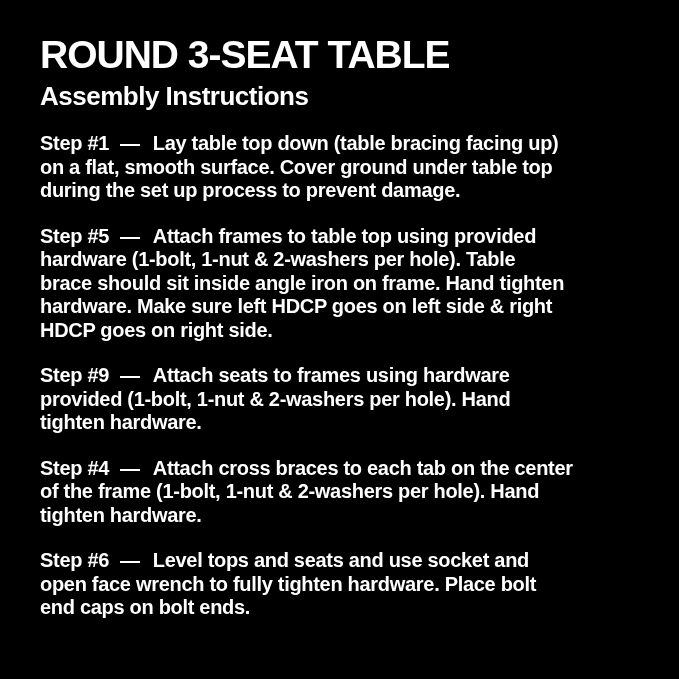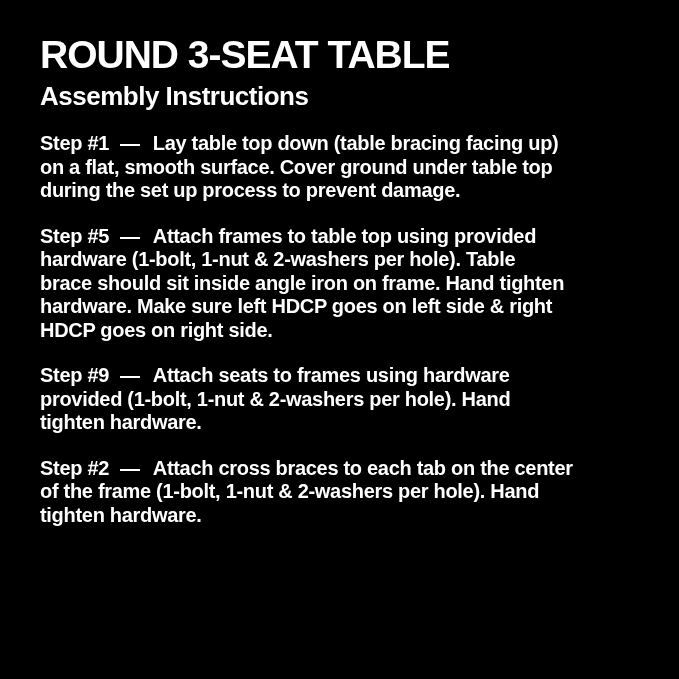--- a/index.html
+++ b/index.html
@@ -63,17 +63,20 @@
 on a flat, smooth surface. Cover ground under table top
 during the set up process to prevent damage.</span></p>
     <p class="step"><span class="step-label">Step #5</span><span class="dash">—</span><span class="step-body">Attach frames to table top using provided
 hardware (1-bolt, 1-nut &amp; 2-washers per hole). Table
 brace should sit inside angle iron on frame. Hand tighten
 hardware. Make sure left HDCP goes on left side &amp; right
 HDCP goes on right side.</span></p>
     <p class="step"><span class="step-label">Step #9</span><span class="dash">—</span><span class="step-body">Attach seats to frames using hardware
 provided (1-bolt, 1-nut &amp; 2-washers per hole). Hand
 tighten hardware.</span></p>
-    <p class="step"><span class="step-label">Step #2</span><span class="dash">—</span><span class="step-body">Attach cross braces to each tab on the center
+    <p class="step"><span class="step-label">Step #4</span><span class="dash">—</span><span class="step-body">Attach cross braces to each tab on the center
 of the frame (1-bolt, 1-nut &amp; 2-washers per hole). Hand
 tighten hardware.</span></p>
+    <p class="step"><span class="step-label">Step #6</span><span class="dash">—</span><span class="step-body">Level tops and seats and use socket and
+open face wrench to fully tighten hardware. Place bolt
+end caps on bolt ends.</span></p>
   </div>
 </div>
 
 </body></html>

